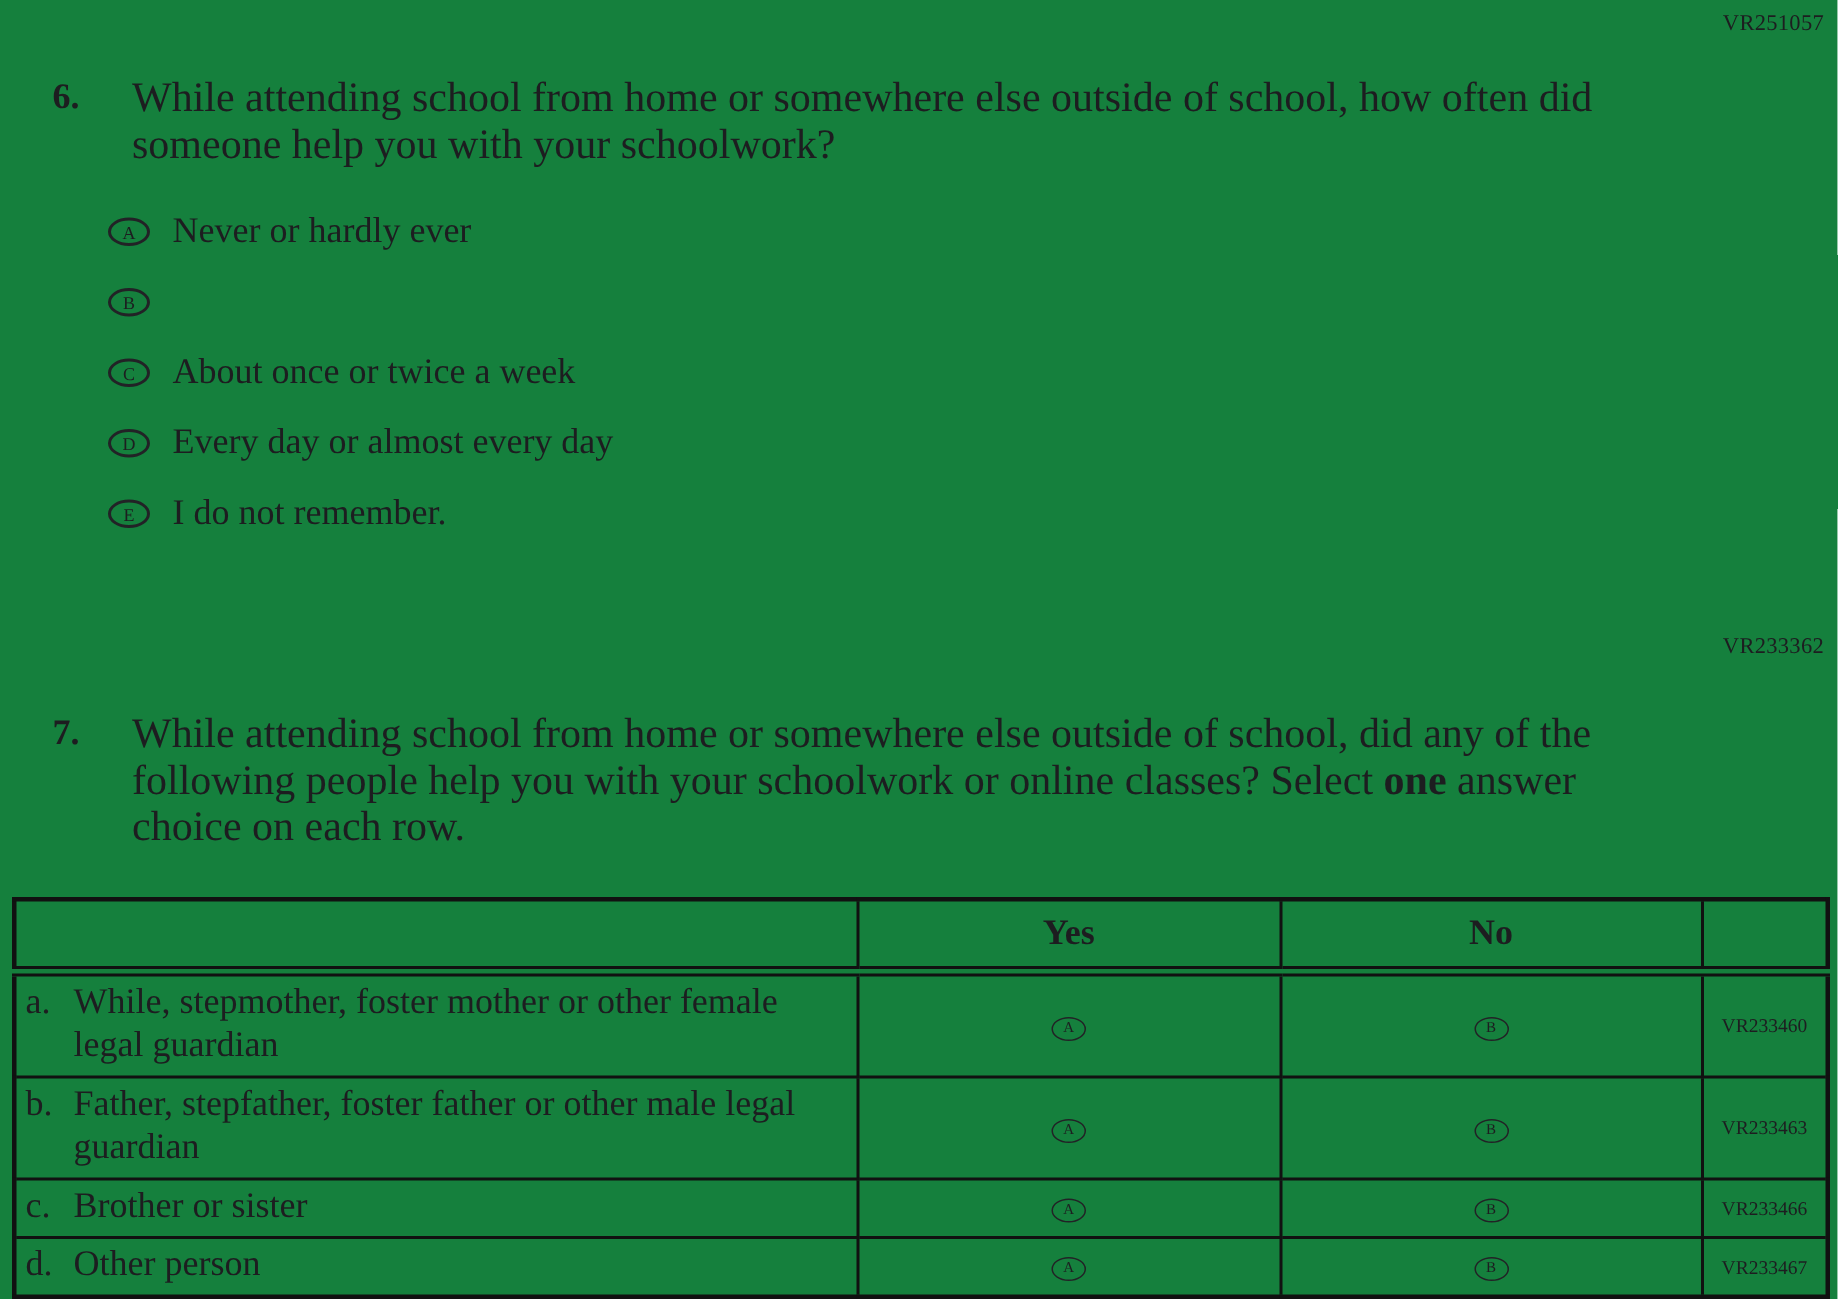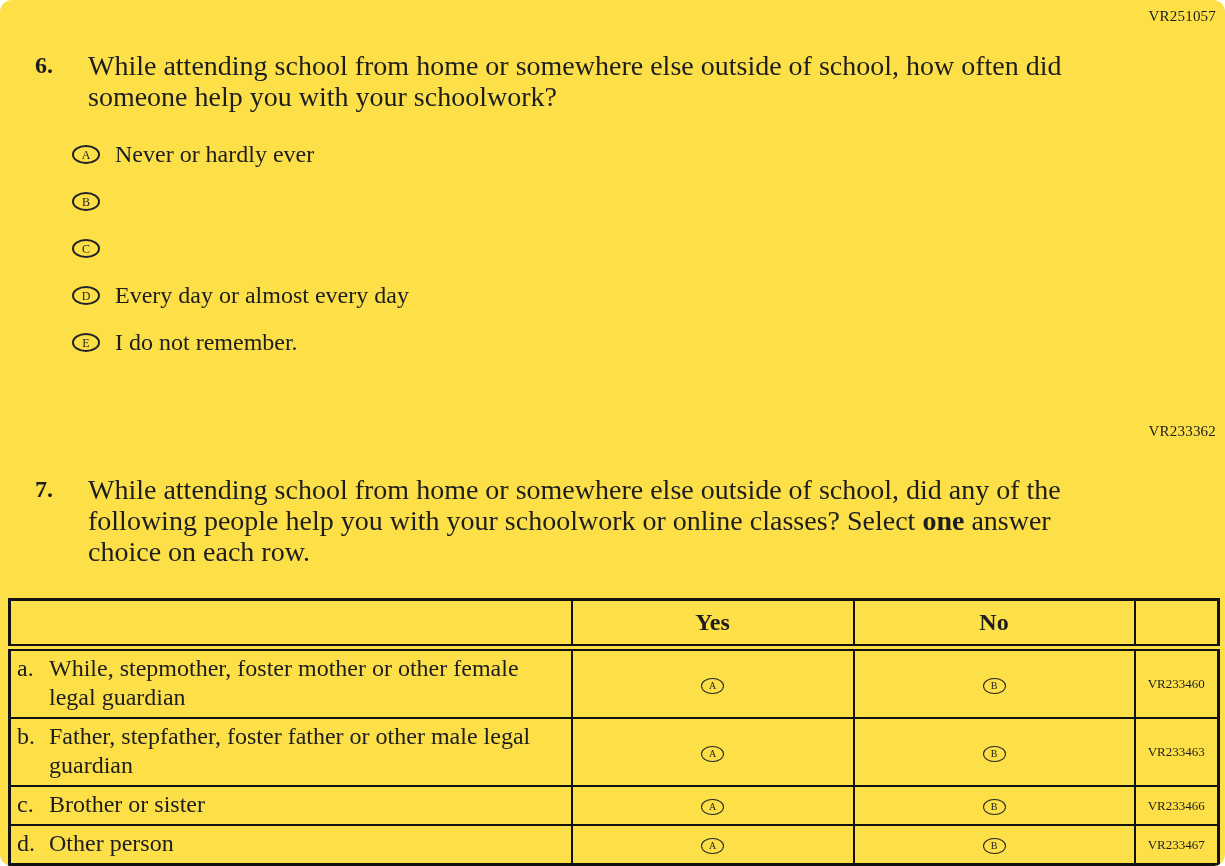--- a/index.html
+++ b/index.html
@@ -1,25 +1,24 @@
 <!DOCTYPE html>
 <html><head>
 <meta charset="utf-8">
 <style>
   * { margin: 0; padding: 0; box-sizing: border-box; }
   html, body { background: #ffffff; }
   .page {
     position: relative;
     width: 1225px;
     height: 866px;
-    background: #fde047;
+    background: #15803d;
     font-family: "Liberation Serif", "DejaVu Serif", serif;
     color: #1d1d20;
     overflow: hidden;
-    border-radius: 12px;
   }
   .form-code {
     position: absolute;
     right: 9px;
     font-size: 15px;
     color: #1d1d20;
     letter-spacing: 0.2px;
   }
   .code-top { top: 8px; }
   .code-mid { top: 423px; }
@@ -138,20 +137,21 @@
   <div class="options">
     <div class="option-row">
       <span class="bubble">A</span>
       <span class="option-label">Never or hardly ever</span>
     </div>
     <div class="option-row">
       <span class="bubble">B</span>
     </div>
     <div class="option-row">
       <span class="bubble">C</span>
+      <span class="option-label">About once or twice a week</span>
     </div>
     <div class="option-row">
       <span class="bubble">D</span>
       <span class="option-label">Every day or almost every day</span>
     </div>
     <div class="option-row">
       <span class="bubble">E</span>
       <span class="option-label">I do not remember.</span>
     </div>
   </div>

